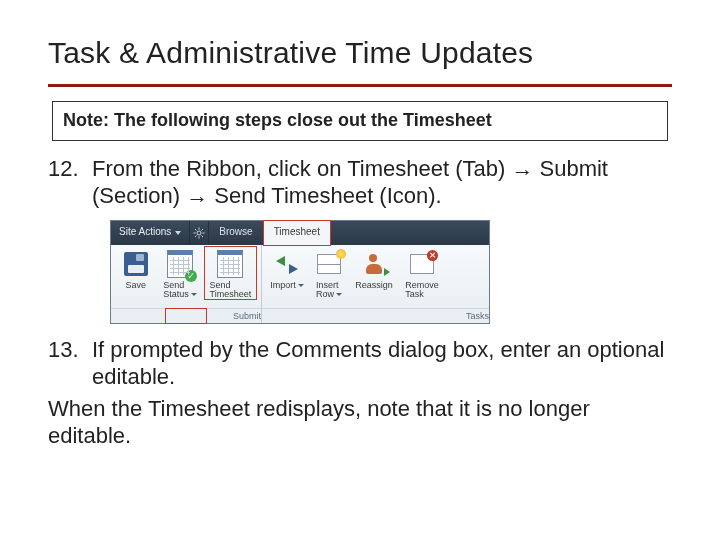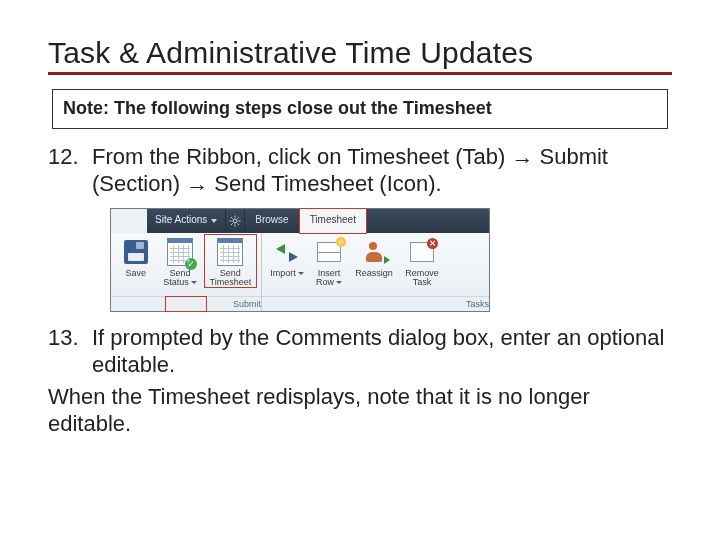--- a/index.html
+++ b/index.html
@@ -13,21 +13,21 @@
   }
   .slide {
     box-sizing: border-box;
     width: 720px;
     height: 540px;
     padding: 36px 48px 20px 48px;
   }
   .title {
     font-size: 30px;
     font-weight: 400;
-    padding-bottom: 2px;
+    padding-bottom: 14px;
     border-bottom: 3px solid #8b1a1a;
     margin-bottom: 14px;
     letter-spacing: 0.2px;
   }
   .note-block {
     border: 1.5px solid #333;
     padding: 8px 10px 8px 10px;
     margin: 0 4px 14px 4px;
   }
   .note-line1, .note-line2 {
@@ -64,21 +64,20 @@
     font-family: "Segoe UI", Tahoma, sans-serif;
     font-size: 10px;
     color: #3a3a3a;
     background: #eef2f6;
   }
   .rb-tabs {
     display: flex;
     align-items: stretch;
     height: 24px;
     background: linear-gradient(#3a4a5c, #2b3847);
-    margin-left: 36px;
   }
   .rb-sa {
     display: flex;
     align-items: center;
     color: #e8eef4;
     padding: 0 8px;
     font-size: 10px;
     gap: 4px;
     border-right: 1px solid #24303c;
   }
@@ -169,21 +168,21 @@
   .rbtn.wide { width: 54px; }
   .rbtn .ic {
     width: 30px; height: 30px;
     display: flex;
     align-items: center;
     justify-content: center;
   }
   .rbtn .lbl {
     font-size: 9px;
     line-height: 1.05;
-    text-align: center;
+    text-align: left;
     color: #3a3a3a;
   }
   .rbtn .dd {
     display:inline-block;
     width: 0; height: 0;
     border-left: 3px solid transparent;
     border-right: 3px solid transparent;
     border-top: 3.5px solid #506070;
     margin-left: 2px;
     vertical-align: middle;

